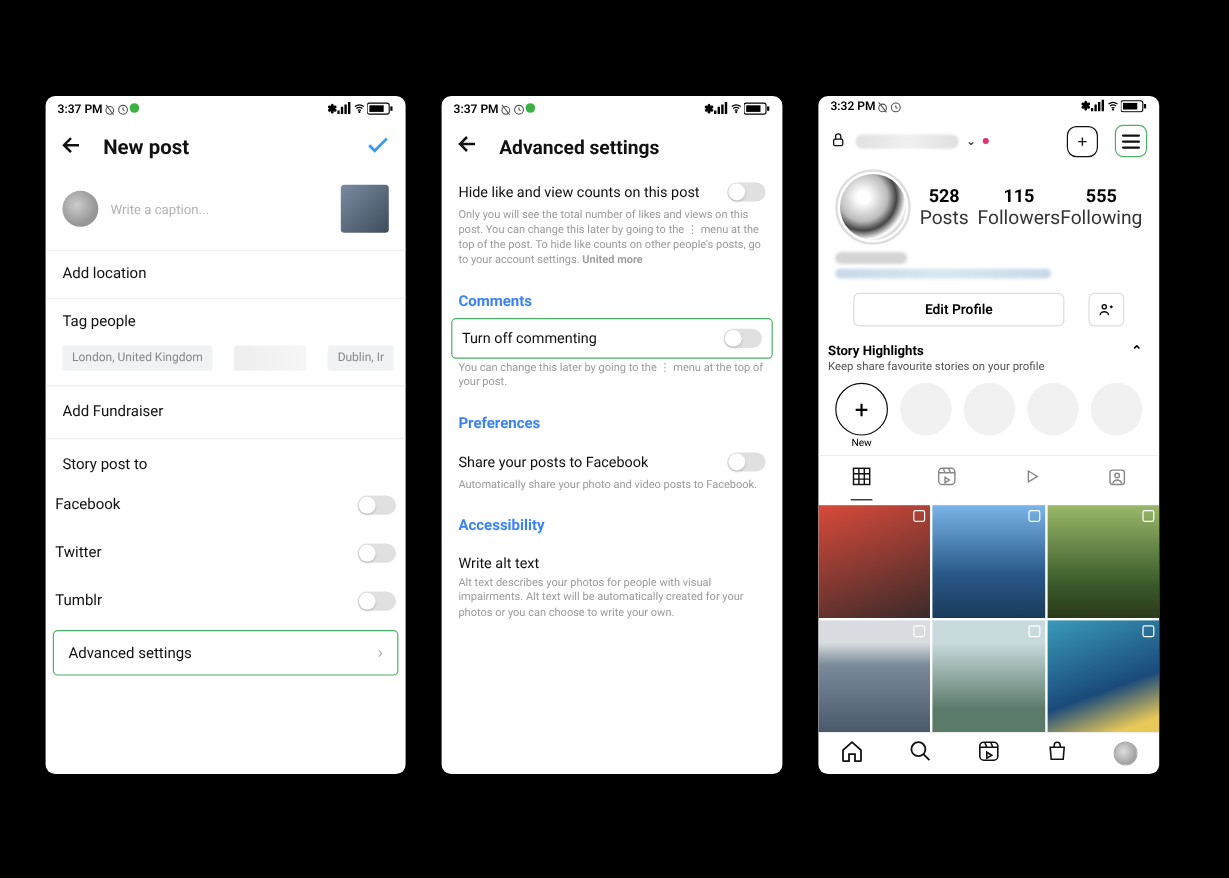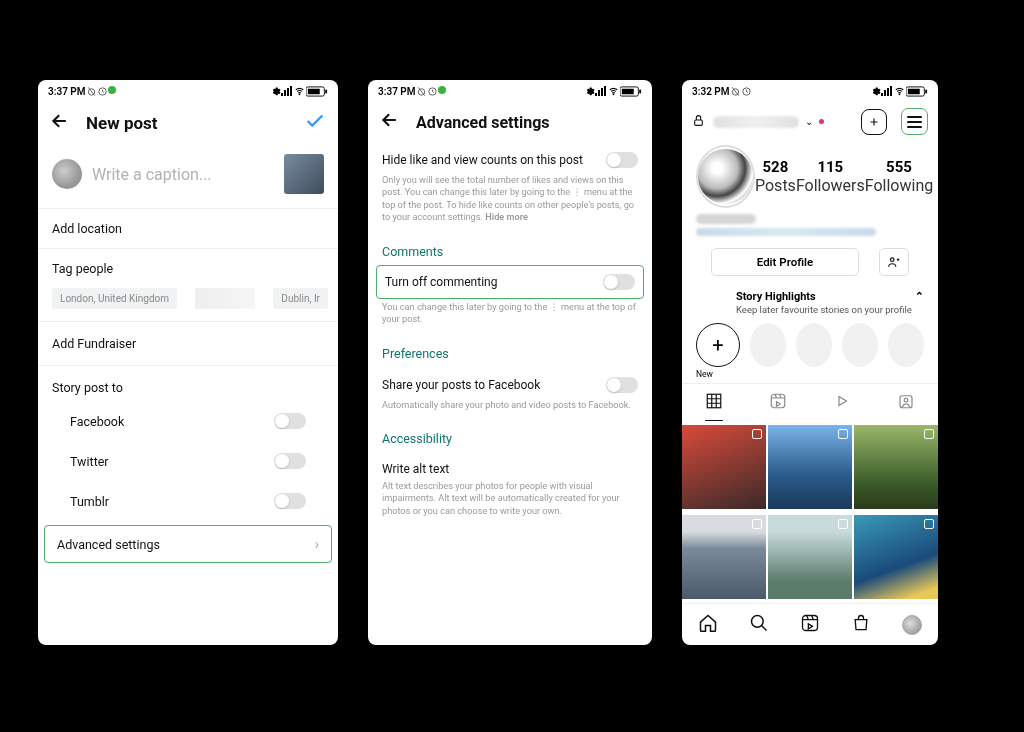--- a/index.html
+++ b/index.html
@@ -1,55 +1,55 @@
 <!DOCTYPE html>
 <html><head>
 <meta charset="utf-8">
 <style>
   * { box-sizing: border-box; margin: 0; padding: 0; font-family: -apple-system, BlinkMacSystemFont, "Segoe UI", Roboto, Arial, sans-serif; }
   body { background: #000; width: 1024px; height: 732px; overflow: hidden; position: relative; }
   .stage { display: flex; gap: 30px; padding: 80px 38px 0 38px; }
   .phone { background: #fff; border-radius: 8px; overflow: hidden; display: flex; flex-direction: column; height: 565px; }
   .phone.w1 { width: 300px; }
   .phone.w2 { width: 284px; }
-  .phone.w3 { width: 256px; }
+  .phone.w3 { width: 284px; }
 
   
   .status { display: flex; justify-content: space-between; align-items: center; height: 22px; padding: 0 10px; font-size: 10px; font-weight: 600; color: #000; }
   .status .left, .status .right { display: flex; gap: 0; }
   .ic { display: inline-flex; }
 
   
   .hdr { display: flex; align-items: center; padding: 8px 12px; gap: 16px; }
   .hdr .title { font-size: 17px; font-weight: 700; color: #111; flex: 1; }
   .hdr .back svg { width: 20px; height: 20px; }
   .hdr .check svg { width: 22px; height: 22px; stroke: #3897f0; }
 
   
   .caption-row { display: flex; align-items: center; gap: 10px; padding: 10px 14px 14px 14px; }
   .avatar-sm { width: 30px; height: 30px; border-radius: 50%; background: radial-gradient(circle at 40% 40%, #ccc 0%, #999 60%, #888 100%); }
-  .caption-ph { color: #b2b2b2; font-size: 16px; flex: 1; }
+  .caption-ph { color: #b2b2b2; font-size: 11px; flex: 1; }
   .thumb { width: 40px; height: 40px; background: linear-gradient(135deg,#7a8ba0 0%,#3e4d5c 100%); border-radius: 3px; }
   .section-label { font-size: 12.5px; color: #111; padding: 12px 14px; border-top: 1px solid #eee; }
   .section-label.first { border-top: 1px solid #eee; }
   .loc-tags { display: flex; gap: 18px; padding: 0 10px 12px 14px; }
   .loc-tag { background: #f1f2f3; color: #888; font-size: 10px; padding: 5px 8px; border-radius: 2px; white-space: nowrap; }
   .also-post { font-size: 12.5px; color: #111; padding: 14px 14px 6px 14px; border-top: 1px solid #eee; }
-  .toggle-row { display: flex; justify-content: space-between; align-items: center; padding: 12px 32px; font-size: 12.5px; color: #111; }
+  .toggle-row { display: flex; justify-content: space-between; align-items: flex-start; padding: 12px 8px; font-size: 12.5px; color: #111; }
   .toggle { width: 32px; height: 16px; background: #e0e0e0; border-radius: 8px; position: relative; }
   .toggle::after { content: ''; position: absolute; left: 1px; top: 1px; width: 14px; height: 14px; background: #fff; border-radius: 50%; box-shadow: 0 1px 2px rgba(0,0,0,.2); }
   .adv-row { display: flex; justify-content: space-between; align-items: center; padding: 10px 12px; font-size: 12.5px; color: #111; border: 1.5px solid #4db068; border-radius: 4px; margin: 4px 6px 0 6px; }
   .chevron { color: #aaa; font-size: 14px; }
 
   
   .s2 .hdr .title { font-size: 16px; }
   .s2-row { display: flex; justify-content: space-between; align-items: center; padding: 10px 14px 4px 14px; font-size: 12px; color: #111; }
   .s2-desc { font-size: 9.2px; color: #9a9a9a; padding: 2px 14px 8px 14px; line-height: 1.35; }
   .s2-desc a { color: #9a9a9a; font-weight: 600; }
-  .s2-head { font-size: 12.5px; font-weight: 400; color: #0f766e; padding: 12px 14px 6px 14px; }
+  .s2-head { font-size: 12.5px; font-weight: 700; color: #3b82f6; padding: 12px 14px 6px 14px; }
   .s2-hl { border: 1.5px solid #4db068; border-radius: 4px; margin: 0 8px; }
   .s2-hl .s2-row { padding: 8px 8px; }
 
   
   .p-hdr { display: flex; align-items: center; padding: 6px 10px 6px 10px; gap: 8px; }
   .p-hdr .lock svg { width: 13px; height: 13px; }
   .p-uname { flex: 1; display: flex; align-items: center; gap: 6px; }
   .p-uname .blur { width: 86px; height: 12px; background: linear-gradient(90deg,#e0e0e0,#f0f0f0 50%,#e0e0e0); border-radius: 6px; filter: blur(1px); }
   .p-uname .dot { width: 5px; height: 5px; background: #e1306c; border-radius: 50%; }
   .iconbtn { width: 26px; height: 26px; display: inline-flex; align-items: center; justify-content: center; border: 1.5px solid #111; border-radius: 8px; }
@@ -63,27 +63,27 @@
   .p-avatar-ring { width: 63px; height: 63px; border-radius: 50%; border: 2px solid #ddd; display:flex; align-items:center; justify-content:center; }
   .p-stat { flex:1; text-align: center; }
   .p-stat .n { font-size: 15px; font-weight: 700; }
   .p-stat .l { font-size: 16px; color: #333; }
   .p-bio { padding: 4px 14px; }
   .p-bio .blur1 { width: 60px; height: 10px; background: #d5d5d5; filter: blur(1.5px); border-radius: 5px; margin-bottom: 4px;}
   .p-bio .blur2 { width: 180px; height: 8px; background: linear-gradient(90deg,#c8d8e8,#d8e8f0 50%,#c8d8e8); filter: blur(1.5px); border-radius: 5px;}
   .p-edit { display: flex; gap: 20px; padding: 8px 29px; }
   .p-edit .btn { flex: 1; border: 1px solid #ddd; border-radius: 5px; text-align: center; font-size: 11.5px; font-weight: 600; padding: 6px 0; }
   .p-edit .sm { flex: 0 0 30px; display: flex; align-items: center; justify-content: center; }
-  .sh { padding: 6px 14px 0 18px; margin-left: 36px; }
+  .sh { padding: 6px 14px 0 8px; }
   .sh .t { display: flex; justify-content: space-between; font-size: 11px; font-weight: 700; }
   .sh .s { font-size: 9.5px; color: #555; margin-top: 1px; }
   .sh-row { display: flex; gap: 10px; padding: 8px 14px 4px 14px; }
   .sh-circ { width: 44px; height: 44px; border-radius: 50%; background: #f1f1f1; }
   .sh-circ.new { border: 1px solid #111; background: #fff; display: flex; align-items: center; justify-content: center; font-size: 20px; }
-  .sh-lbl { font-size: 8.5px; margin-top:2px;}
+  .sh-lbl { font-size: 8.5px; text-align:center; margin-top:2px;}
   .tabs { display: flex; justify-content: space-around; border-top: 1px solid #eee; padding: 8px 0 4px; }
   .tabs .tab svg{ width: 18px; height: 18px; }
   .tab.active { border-bottom: 1.5px solid #111; padding-bottom: 6px; }
   .grid { display: grid; grid-template-columns: repeat(3,1fr); gap: 2px; flex: 1; }
   .tile { position: relative; }
   .tile .box { width: 100%; padding-top: 100%; }
   .mmark { position: absolute; top: 4px; right: 4px; width: 10px; height: 10px; border: 1.5px solid #fff; border-radius: 2px; }
   .t1 .box{background:linear-gradient(160deg,#d84a3a,#3a2a2a);} 
   .t2 .box{background:linear-gradient(180deg,#7ab4e8 0%,#2a5a8a 60%,#1a3a5a 100%);} 
   .t3 .box{background:linear-gradient(180deg,#9ab86a,#3a5a2a 70%,#2a3a1a);} 
@@ -224,21 +224,21 @@
     <div class="hdr">
       <span class="back"><svg viewBox="0 0 24 24" fill="none" stroke="#111" stroke-width="2.5">
             <path d="M19 12H5M11 5l-7 7 7 7"></path>
           </svg></span>
       <span class="title">Advanced settings</span>
     </div>
     <div class="s2-row">
         <span>Hide like and view counts on this post</span>
         <span class="toggle"></span>
       </div>
-    <div class="s2-desc"><span>Only you will see the total number of likes and views on this post. You can change this later by going to the ⋮ menu at the top of the post. To hide like counts on other people's posts, go to your account settings.</span> <a>Hide more</a></div>
+    <div class="s2-desc"><span>Only you will see the total number of likes and views on this post. You can change this later by going to the ⋮ menu at the top of the post. To hide like counts on other people's posts, go to your account settings.</span> <a>United more</a></div>
     <div class="s2-head">Comments</div>
     <div class="s2-hl">
       <div class="s2-row">
           <span>Turn off commenting</span>
           <span class="toggle"></span>
         </div>
     </div>
     <div class="s2-desc">You can change this later by going to the ⋮ menu at the top of your post.</div>
     <div class="s2-head">Preferences</div>
     <div class="s2-row">
@@ -343,21 +343,21 @@
             <circle cx="9" cy="8" r="3"></circle>
             <path d="M3 20c0-3 3-5 6-5s6 2 6 5M17 8h4M19 6v4"></path>
           </svg>
         </div>
     </div>
     <div class="sh">
       <div class="t">
           <span>Story Highlights</span>
           <span>⌃</span>
         </div>
-      <div class="s">Keep later favourite stories on your profile</div>
+      <div class="s">Keep share favourite stories on your profile</div>
     </div>
     <div class="sh-row">
       <div>
           <div class="sh-circ new">+</div>
           <div class="sh-lbl">New</div>
         </div>
       <div class="sh-circ"></div>
       <div class="sh-circ"></div>
       <div class="sh-circ"></div>
       <div class="sh-circ"></div>

